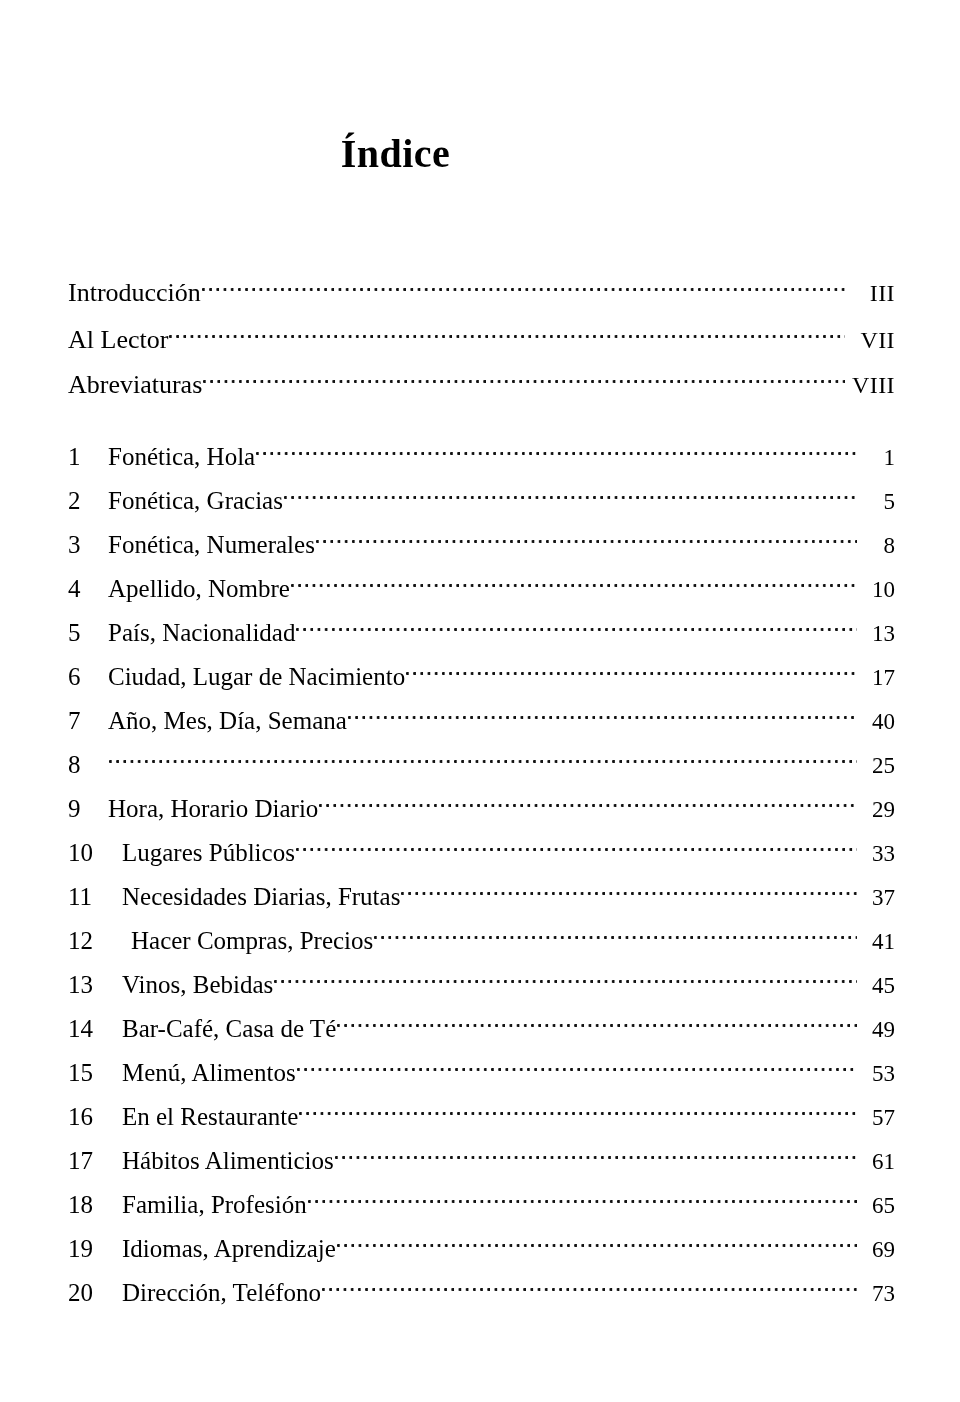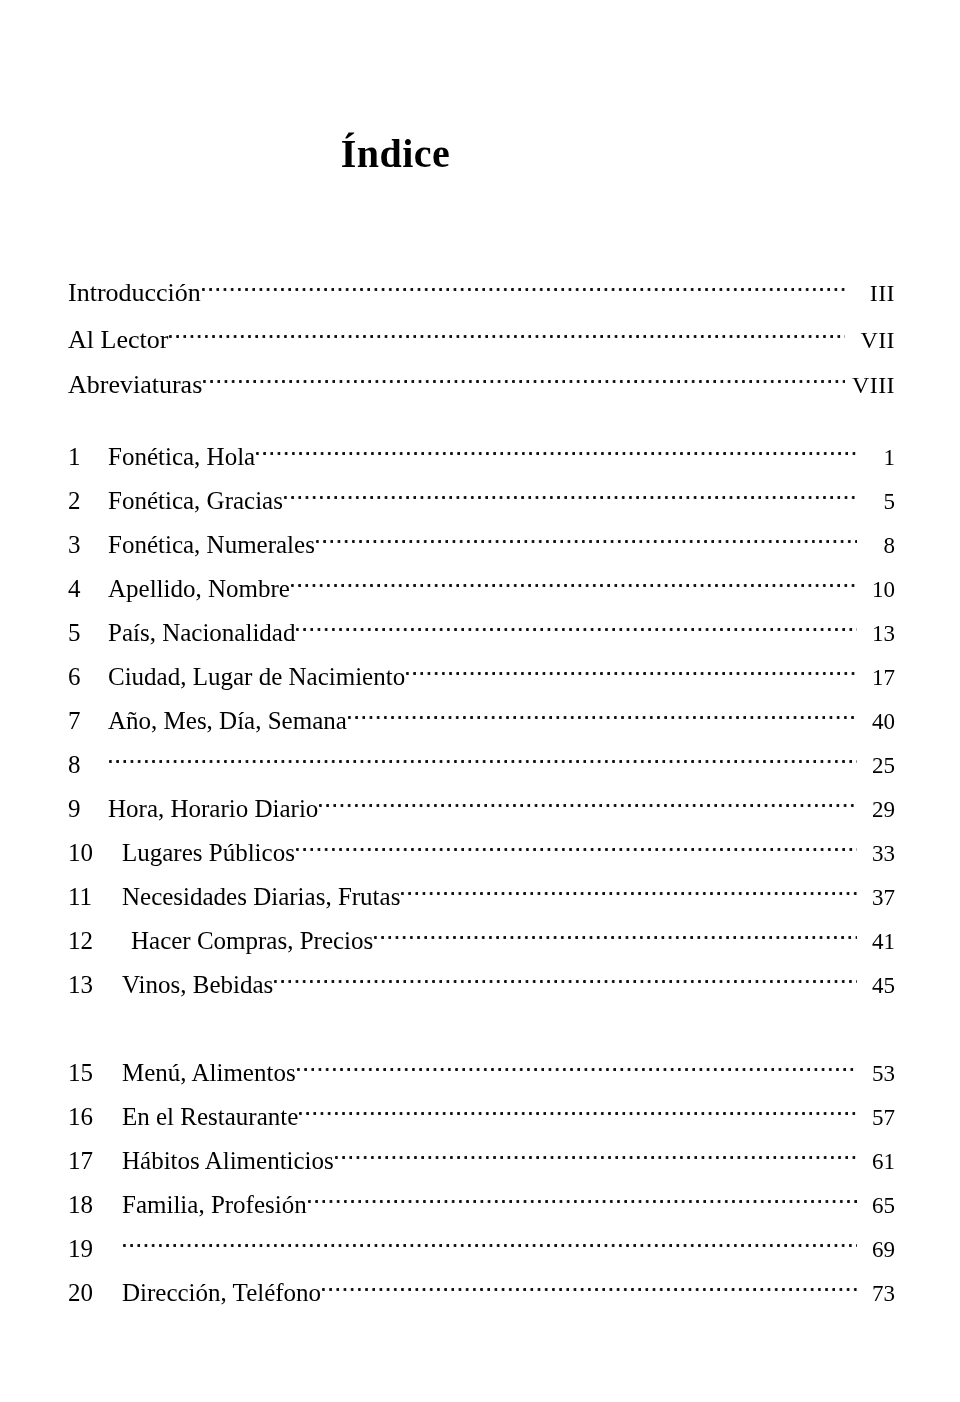--- a/index.html
+++ b/index.html
@@ -215,20 +215,26 @@
     <span class="pg">41</span>
   </div>
 
   <div class="entry chap wide" style="top:963px">
     <span class="num">13</span>
     <span class="label">Vinos, Bebidas</span>
     <span class="leader"></span>
     <span class="pg">45</span>
   </div>
 
+  <div class="entry chap wide" style="top:1007px">
+    <span class="num">14</span>
+    <span class="label">Bar-Café, Casa de Té</span>
+    <span class="leader"></span>
+    <span class="pg">49</span>
+  </div>
 
   <div class="entry chap wide" style="top:1051px">
     <span class="num">15</span>
     <span class="label">Menú, Alimentos</span>
     <span class="leader"></span>
     <span class="pg">53</span>
   </div>
 
   <div class="entry chap wide" style="top:1095px">
     <span class="num">16</span>
@@ -246,20 +252,21 @@
 
   <div class="entry chap wide" style="top:1183px">
     <span class="num">18</span>
     <span class="label">Familia, Profesión</span>
     <span class="leader"></span>
     <span class="pg">65</span>
   </div>
 
   <div class="entry chap wide" style="top:1227px">
     <span class="num">19</span>
+    <span class="label">Idiomas, Aprendizaje</span>
     <span class="leader"></span>
     <span class="pg">69</span>
   </div>
 
   <div class="entry chap wide" style="top:1271px">
     <span class="num">20</span>
     <span class="label">Dirección, Teléfono</span>
     <span class="leader"></span>
     <span class="pg">73</span>
   </div>

